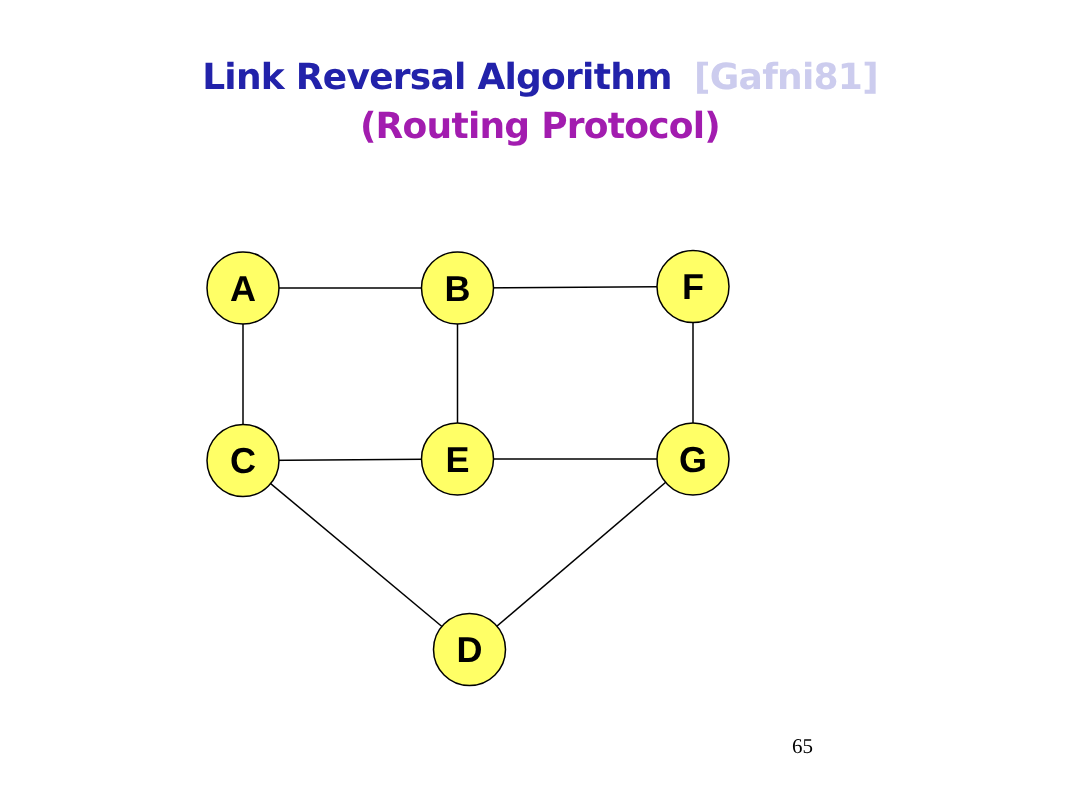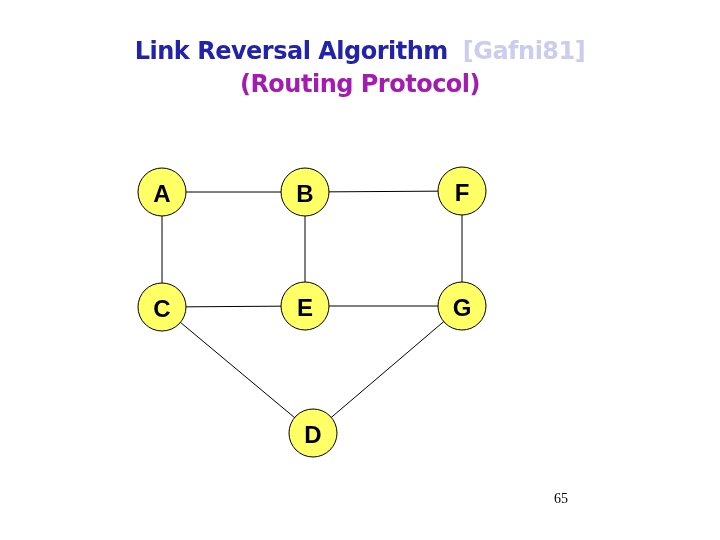--- a/index.html
+++ b/index.html
@@ -39,21 +39,21 @@
     font-weight: bold;
     letter-spacing: -0.5px;
   }
   svg.graph {
     position: absolute;
     top: 0;
     left: 0;
   }
   .page-number {
     position: absolute;
-    right: 44px;
+    right: 70px;
     bottom: 33px;
     font-family: "Liberation Serif", serif;
     font-size: 14px;
     color: #000000;
   }
 </style>
 </head>
 <body>
 
 <div class="slide">

